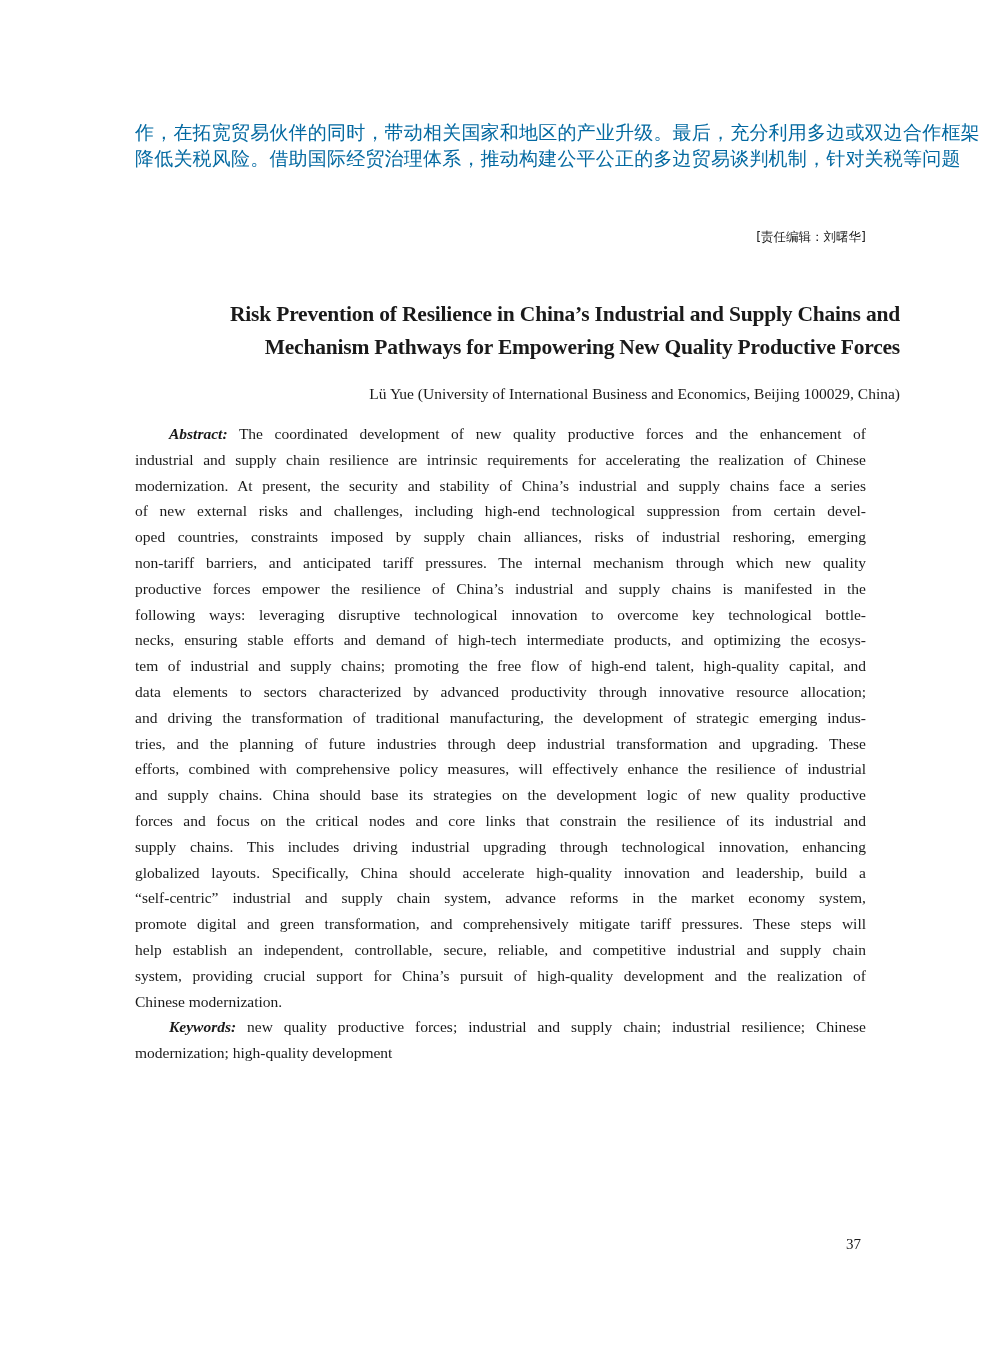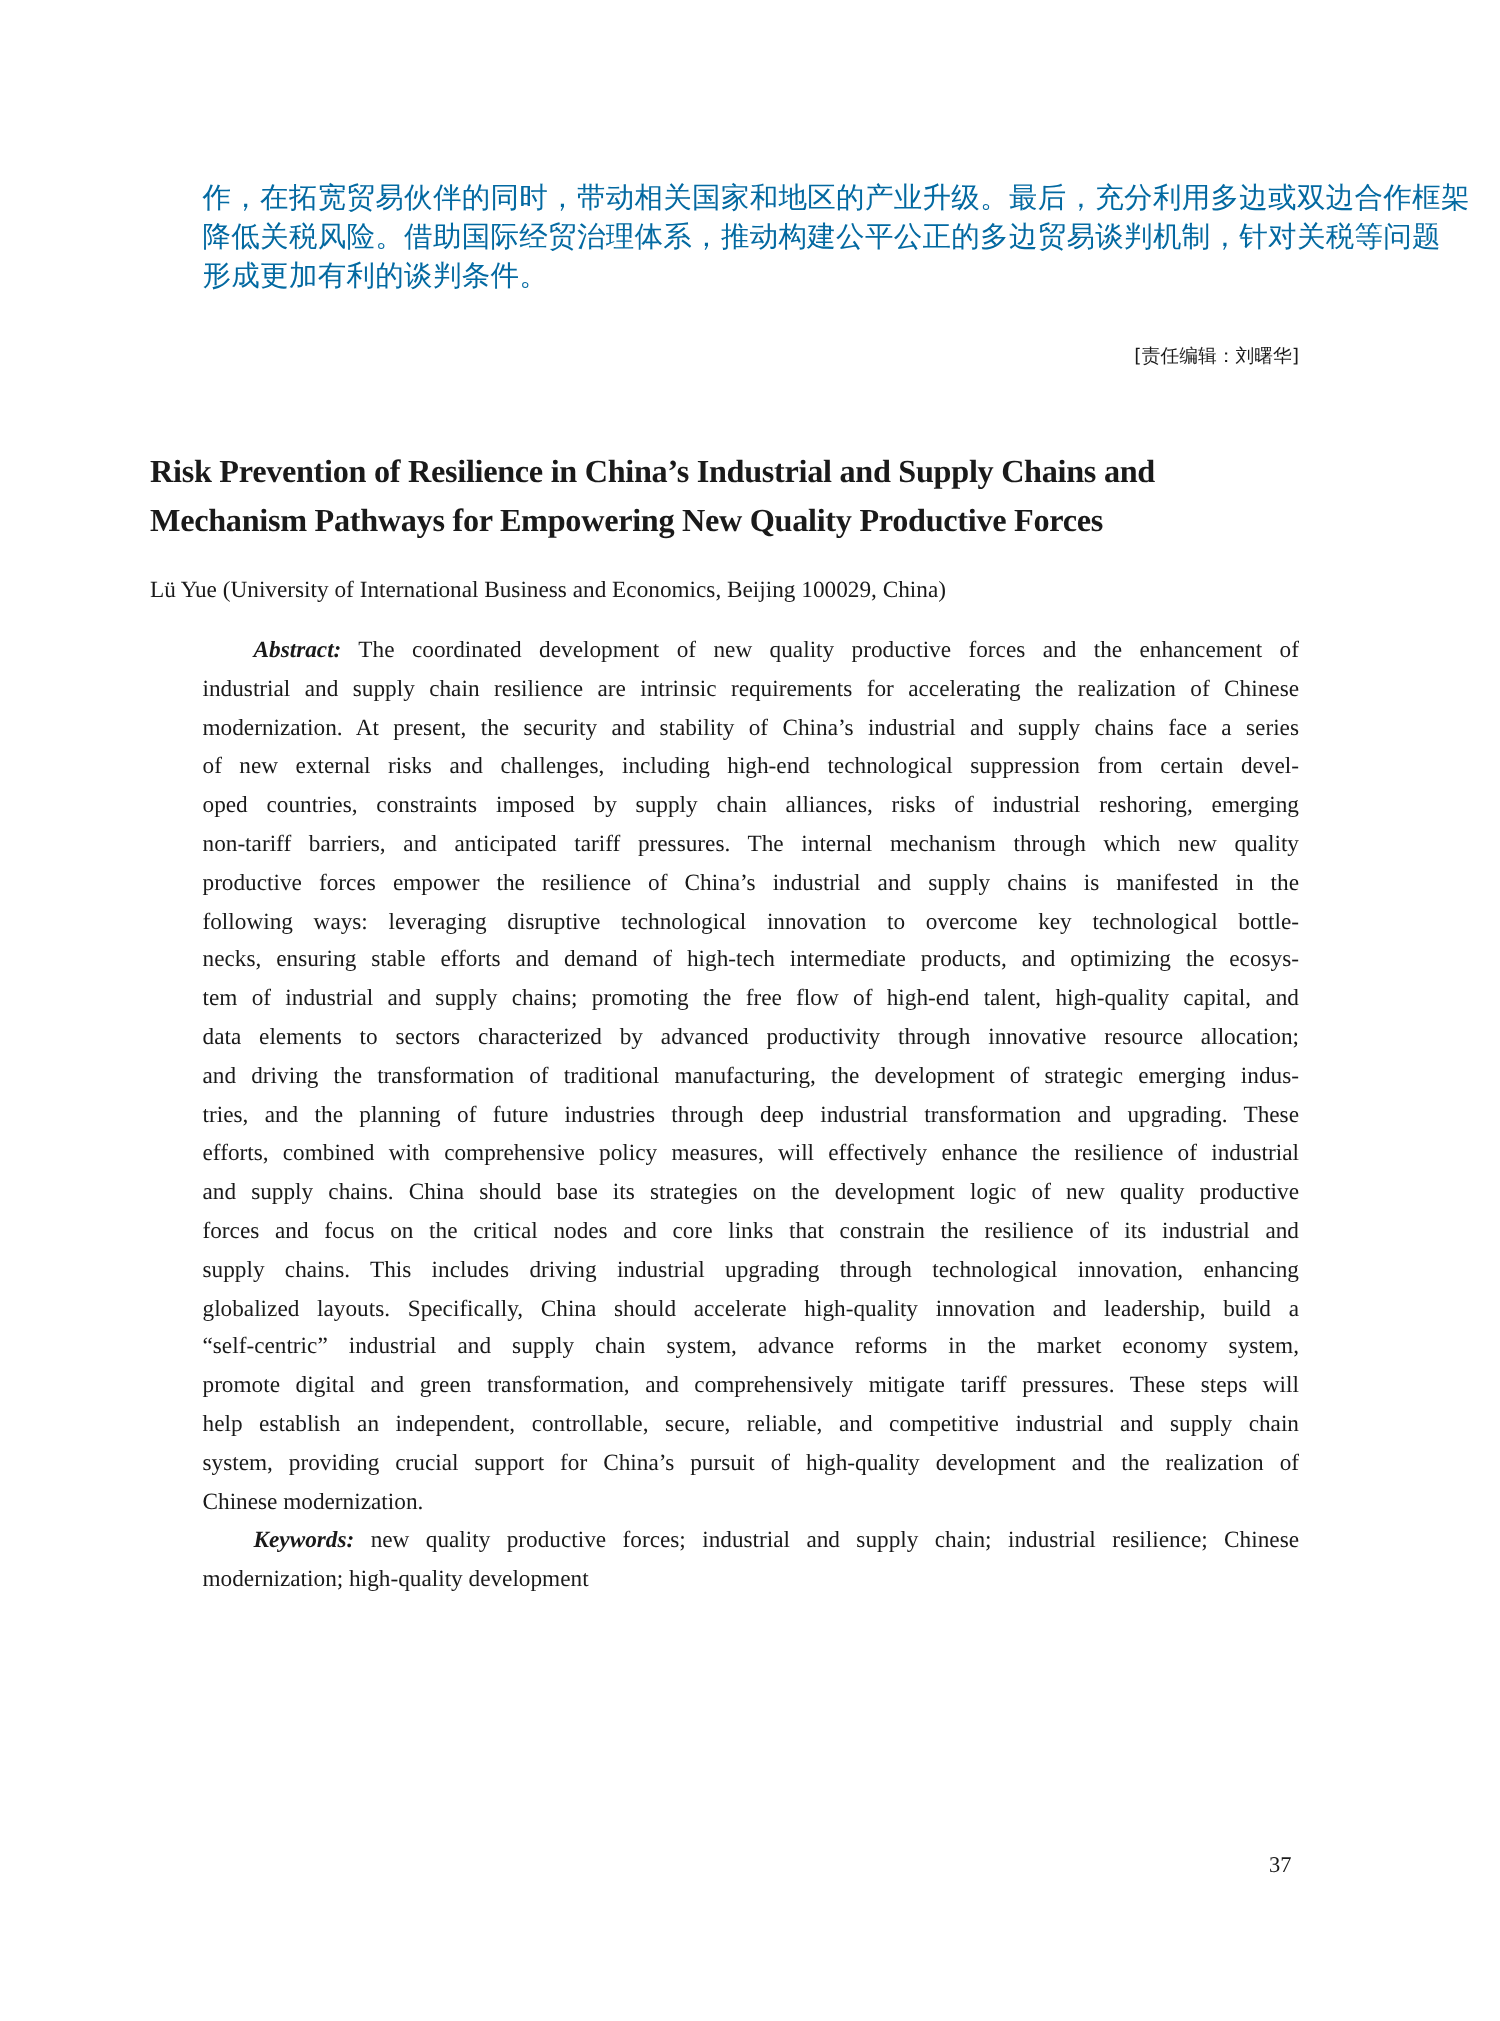--- a/index.html
+++ b/index.html
@@ -4,44 +4,43 @@
   <style>
     html, body { margin: 0; padding: 0; background: #ffffff; }
     body { width: 1000px; height: 1347px; position: relative; overflow: hidden; color: #1a1a1a; }
     .page { position: absolute; left: 0; top: 0; width: 1000px; height: 1347px; background: #fff; }
     .cn-block { position: absolute; left: 135px; top: 119px; width: 731px;
       font-family: "DejaVu Sans", sans-serif; font-size: 19px; line-height: 26px; color: #0369a1; }
     .cn-line { display: block; text-align: justify; text-align-last: justify; white-space: nowrap; height: 26px; letter-spacing: 0.2px; }
     .cn-line.last { text-align-last: left; }
     .editor { position: absolute; right: 134px; top: 229px; font-family: "DejaVu Sans", sans-serif;
       font-size: 12.5px; color: #1a1a1a; text-align: center; }
-    .title { position: absolute; left: 100px; width: 800px; top: 298px; text-align: left;
+    .title { position: absolute; left: 100px; width: 800px; top: 298px; text-align: right;
       font-family: "Liberation Serif", serif; font-weight: bold; font-size: 21.5px; line-height: 33px;
       color: #1a1a1a; letter-spacing: -0.2px; }
     .title span { display: block; }
-    .author { position: absolute; left: 100px; width: 800px; top: 385px; text-align: left;
+    .author { position: absolute; left: 100px; width: 800px; top: 385px; text-align: right;
       font-family: "Liberation Serif", serif; font-size: 15.5px; color: #1a1a1a; }
     .body { position: absolute; left: 135px; top: 421px; width: 731px;
       font-family: "Liberation Serif", serif; font-size: 15.5px; line-height: 25.8px; color: #1a1a1a; }
     .line { display: block; height: 25.8px; text-align: justify; text-align-last: justify; white-space: nowrap; }
     .line.last { text-align-last: left; }
     .indent { padding-left: 34px; }
     .label { font-weight: bold; font-style: italic; }
     .page-num { position: absolute; left: 846px; top: 1236px; font-family: "Liberation Serif", serif;
       font-size: 15px; color: #1a1a1a; }
   </style>
 </head>
 <body>
 
 <div class="page">
 
   <div class="cn-block">
     <span class="cn-line">作，在拓宽贸易伙伴的同时，带动相关国家和地区的产业升级。最后，充分利用多边或双边合作框架</span>
     <span class="cn-line">降低关税风险。借助国际经贸治理体系，推动构建公平公正的多边贸易谈判机制，针对关税等问题</span>
-    <span class="cn-line last">形成更加有利的谈判条件。</span>
   </div>
 
   <div class="editor">[责任编辑：刘曙华]</div>
 
   <div class="title">
     <span>Risk Prevention of Resilience in China’s Industrial and Supply Chains and</span>
     <span>Mechanism Pathways for Empowering New Quality Productive Forces</span>
   </div>
 
   <div class="author">Lü Yue (University of International Business and Economics, Beijing 100029, China)</div>

